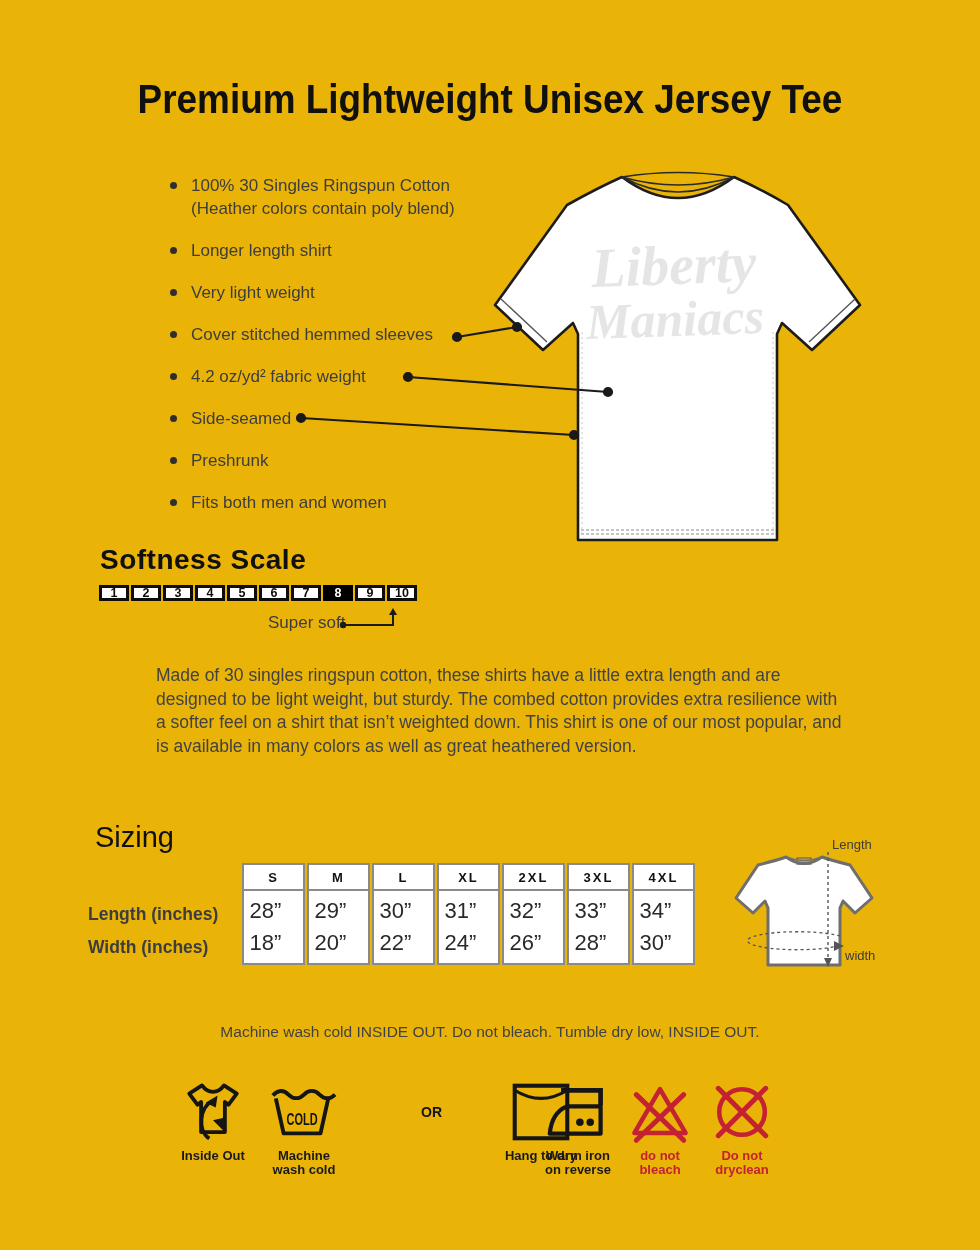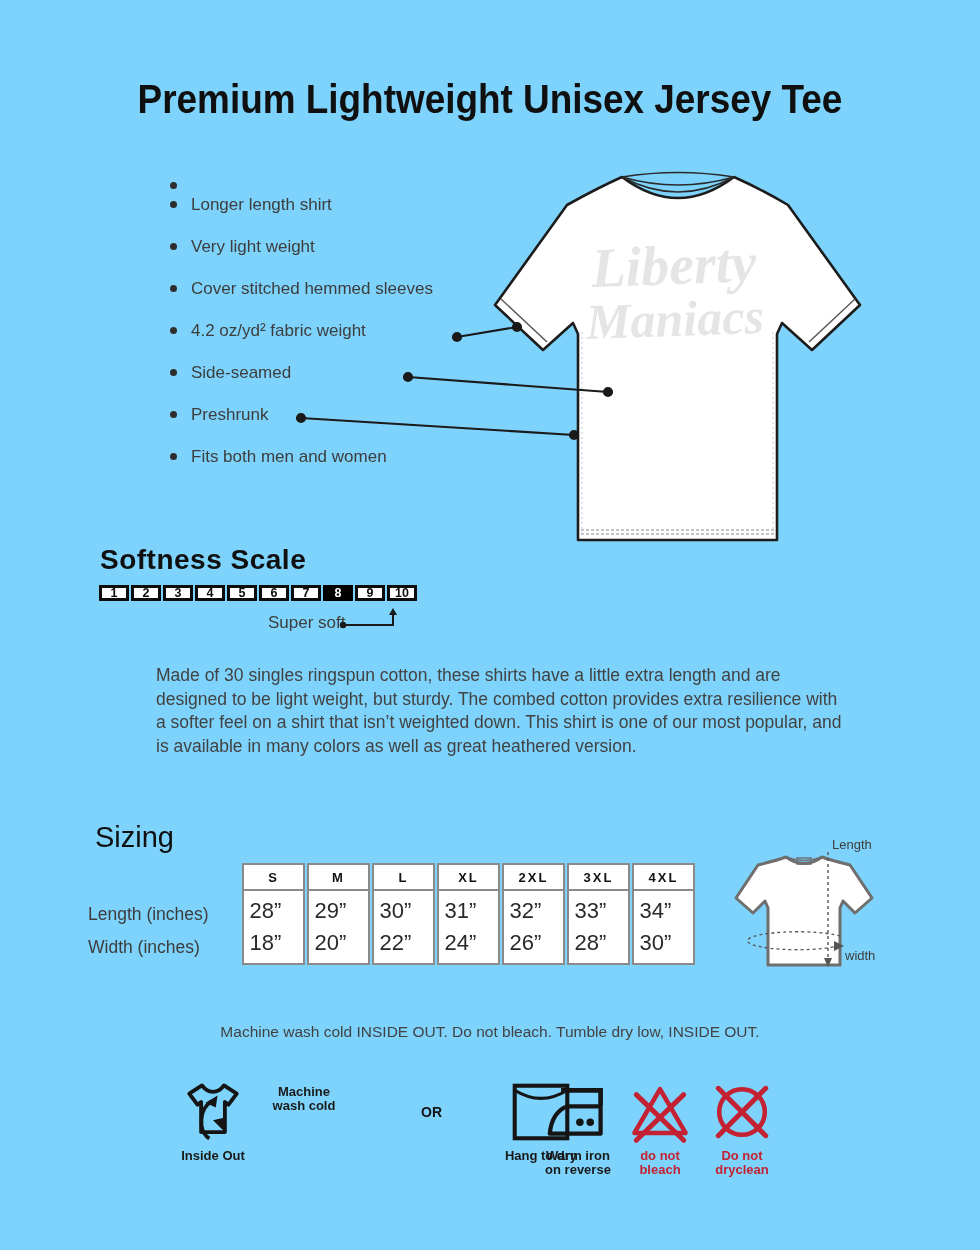--- a/index.html
+++ b/index.html
@@ -1,18 +1,18 @@
 <!DOCTYPE html>
 <html style="--accent-red: #C42132; --watermark-gray: #E5E5E5;"><head>
 <meta charset="utf-8">
 <style>
   :root { --accent-red:#C42132; --ink:#161616; --soft:#3d3d3d; }
   * { margin:0; padding:0; box-sizing:border-box; }
   body { background:#fff; font-family:"Liberation Sans",sans-serif; }
-  .page { position:relative; width:980px; height:1250px; background:#7dd3fc; overflow:hidden; }
+  .page { position:relative; width:980px; height:1250px; background:#eab308; overflow:hidden; }
 
   .title { position:absolute; top:76px; left:0; width:100%; text-align:center;
            font-size:41px; font-weight:bold; color:#101010; letter-spacing:0px;
            transform:scaleX(.90); transform-origin:50% 50%; }
 
   
   .features { position:absolute; left:170px; top:174px; width:330px; list-style:none; }
   .features li { position:relative; padding-left:21px; margin-bottom:19px;
                  font-size:17px; line-height:23px; color:var(--soft); white-space:pre-line; }
   .features .dot { position:absolute; left:0; top:8px; width:7px; height:7px;
@@ -38,21 +38,21 @@
   .fit .line2 { margin-top:9px; }
   .fit .tier { font-size:15px; color:#5c5c5c; vertical-align:2px; }
   .fit .price { font-size:21px; color:#555; margin-left:16px; letter-spacing:2px; }
 
   .desc { position:absolute; left:156px; top:664px; width:692px; font-size:17.5px;
           line-height:23.7px; color:#424242; }
 
   
   .sizing-head { position:absolute; left:95px; top:821px; font-size:29px; font-weight:normal; color:#101010; }
   .row-labels { position:absolute; left:88px; top:898px; font-size:17.5px; color:var(--soft); }
-  .row-labels div { height:33px; line-height:33px; }
+  .row-labels div { height:33px; line-height:33px;font-weight:bold; }
   .size-table { position:absolute; left:242px; top:863px; display:flex; gap:2px; }
   .size-col { width:63px; border:2px solid #8a8a8a; background:#fff; }
   .size-col .hdr { height:26px; border-bottom:2px solid #8a8a8a; display:flex;
                    align-items:center; justify-content:center; font-size:13px;
                    font-weight:bold; letter-spacing:2px; color:#111; }
   .size-col .vals { padding:4px 16px 4px 0; }
   .size-col .v { height:32px; line-height:32px; text-align:center; font-size:22px; color:#2a2a2a; }
   .size-diagram { position:absolute; left:728px; top:836px; }
 
   
@@ -68,21 +68,22 @@
   .or-label { position:absolute; left:421px; top:1104px; font-size:14px; font-weight:bold; color:#151515;text-align:right; }
 </style>
 </head>
 <body>
 
 <div class="page">
 
   <div class="title">Premium Lightweight Unisex Jersey Tee</div>
 
   <ul class="features">
-    <li><span class="dot"></span></li>
+    <li><span class="dot"></span><span>100% 30 Singles Ringspun Cotton
+(Heather colors contain poly blend)</span></li>
     <li><span class="dot"></span><span>Longer length shirt</span></li>
     <li><span class="dot"></span><span>Very light weight</span></li>
     <li><span class="dot"></span><span>Cover stitched hemmed sleeves</span></li>
     <li><span class="dot"></span><span>4.2 oz/yd² fabric weight</span></li>
     <li><span class="dot"></span><span>Side-seamed</span></li>
     <li><span class="dot"></span><span>Preshrunk</span></li>
     <li><span class="dot"></span><span>Fits both men and women</span></li>
   </ul>
 
   <svg class="shirt-svg" width="380" height="390" viewBox="0 0 380 390">
@@ -213,20 +214,27 @@
       <path d="M23,6 Q28,13 35,13 Q42,13 47,6 L61,15 L52,27 L48,24 L48,57 L22,57 L22,24 L18,27 L9,15 Z" fill="none" stroke="currentColor" stroke-width="4.2" stroke-linejoin="round"></path>
       <path d="M48,57 L35,44 L48,41 Z" fill="currentColor"></path>
       <path d="M31,64 C18,56 20,30 34,23" fill="none" stroke="currentColor" stroke-width="4"></path>
       <polygon points="27,25 40,17 38,30" fill="currentColor"></polygon>
     </svg>
       </div>
     <div class="care-label">Inside Out</div>
   </div>
 
   <div class="care-item" style="left:262px;width:84px;">
+    <div class="ico-wrap">
+        <svg class="blk-ico" width="68" height="52" viewBox="0 0 70 52">
+      <path d="M3,9 C8,3 14,3 19,8 C24,13 30,13 35,8 C40,3 46,3 51,8 C56,13 62,13 67,8" fill="none" stroke="currentColor" stroke-width="4"></path>
+      <path d="M6,12 L14,48 L52,48 L60,12" fill="none" stroke="currentColor" stroke-width="4" stroke-linejoin="round"></path>
+      <text x="33" y="39" text-anchor="middle" font-size="17" font-weight="bold" fill="currentColor" textLength="32" lengthAdjust="spacingAndGlyphs">COLD</text>
+    </svg>
+      </div>
     <div class="care-label">Machine
 wash cold</div>
   </div>
 
 
   <div class="or-label">OR</div>
 
   <div class="care-item" style="left:457px;width:80px;margin-left:44px;">
     <div class="ico-wrap">
         <svg class="blk-ico" width="58" height="58" viewBox="0 0 64 64">

